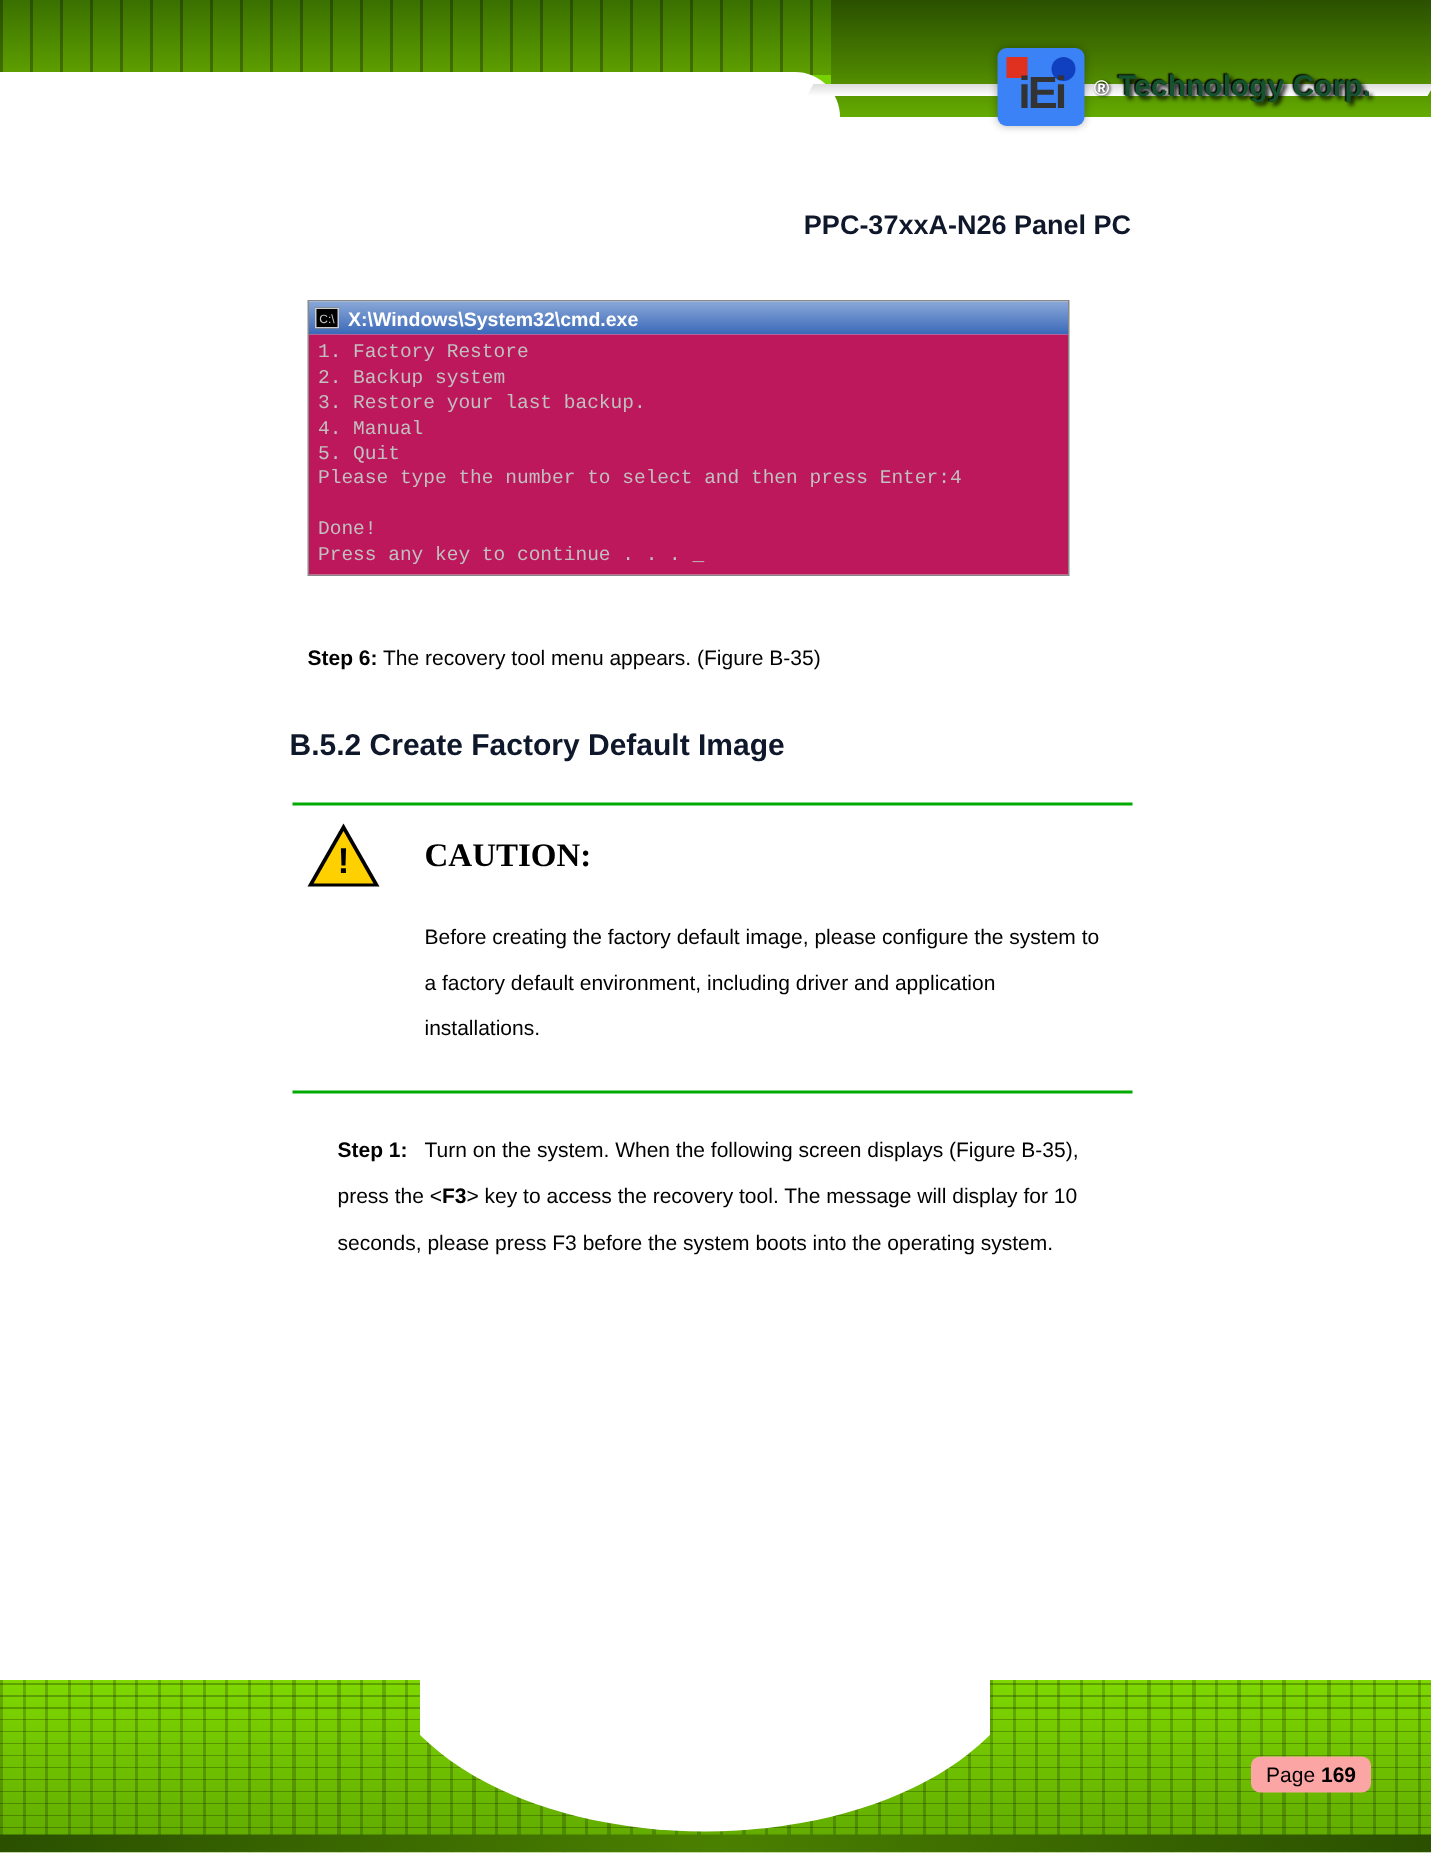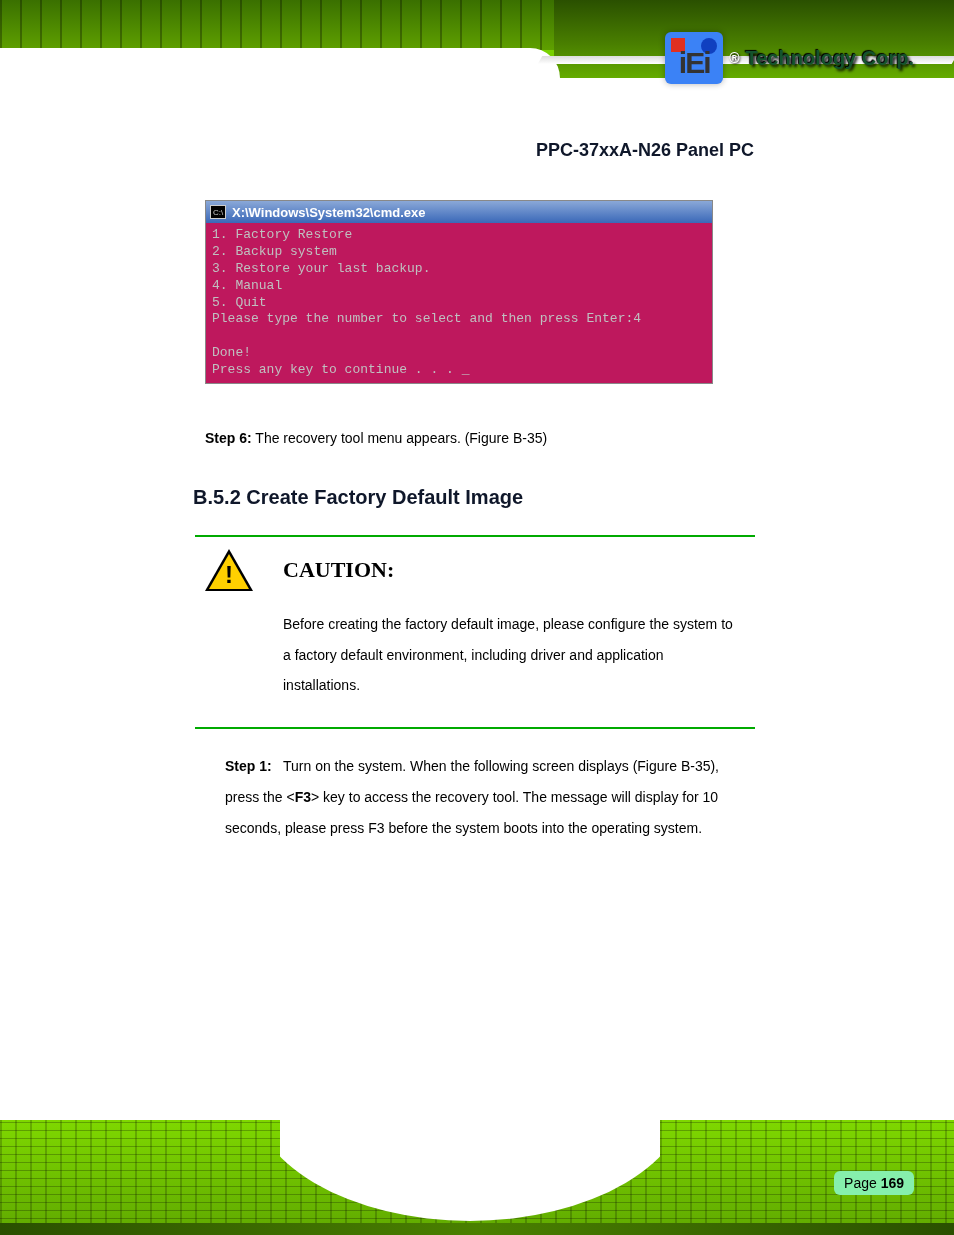--- a/index.html
+++ b/index.html
@@ -221,21 +221,21 @@
   }
   .footer-dark-bottom {
     position:absolute;
     bottom:0; left:0; width:954px; height:12px;
     background: linear-gradient(to right, #2a5000, #4a8000, #2a5000);
   }
   .page-number-box {
     position: absolute;
     right: 40px;
     bottom: 40px;
-    background: #86efac;
+    background: #fca5a5;
     border-radius: 6px;
     padding: 4px 10px;
     font-size: 14px;
     font-family: Arial;
     z-index: 10;
   }
   .page-label { font-weight: normal; }
   .page-num { font-weight: bold; }
   .header-curve-overlay {
     position:absolute;

